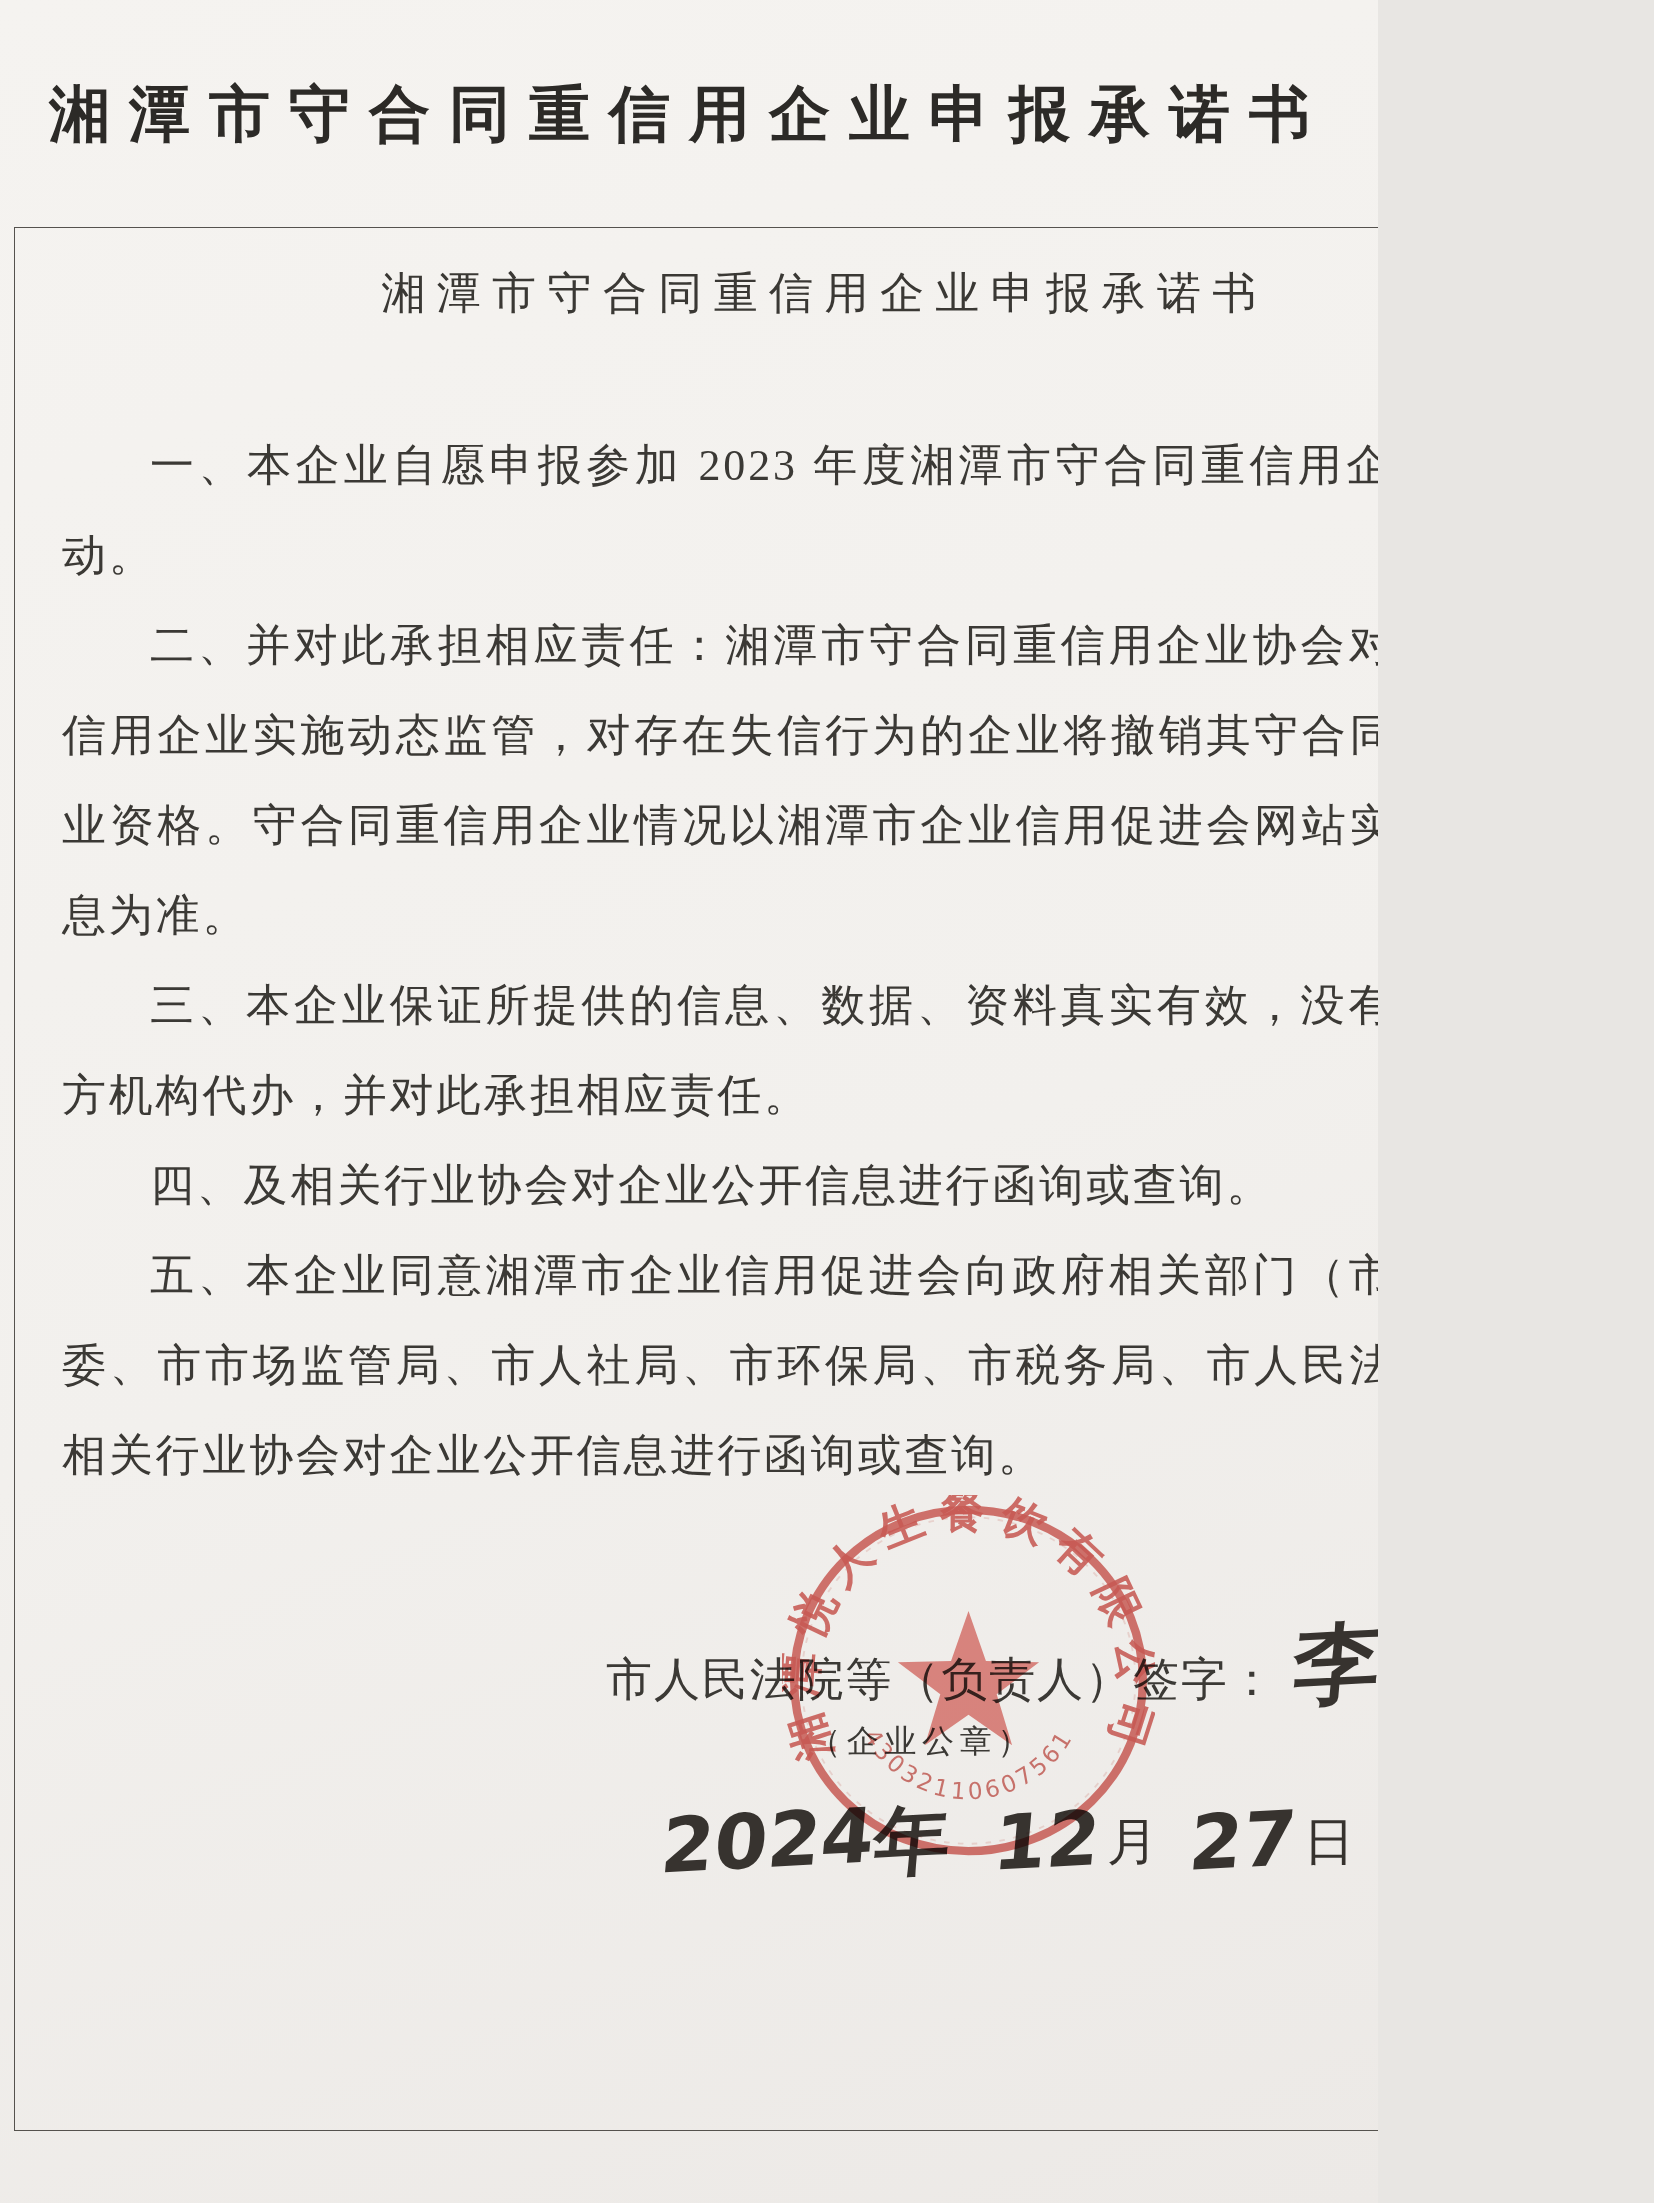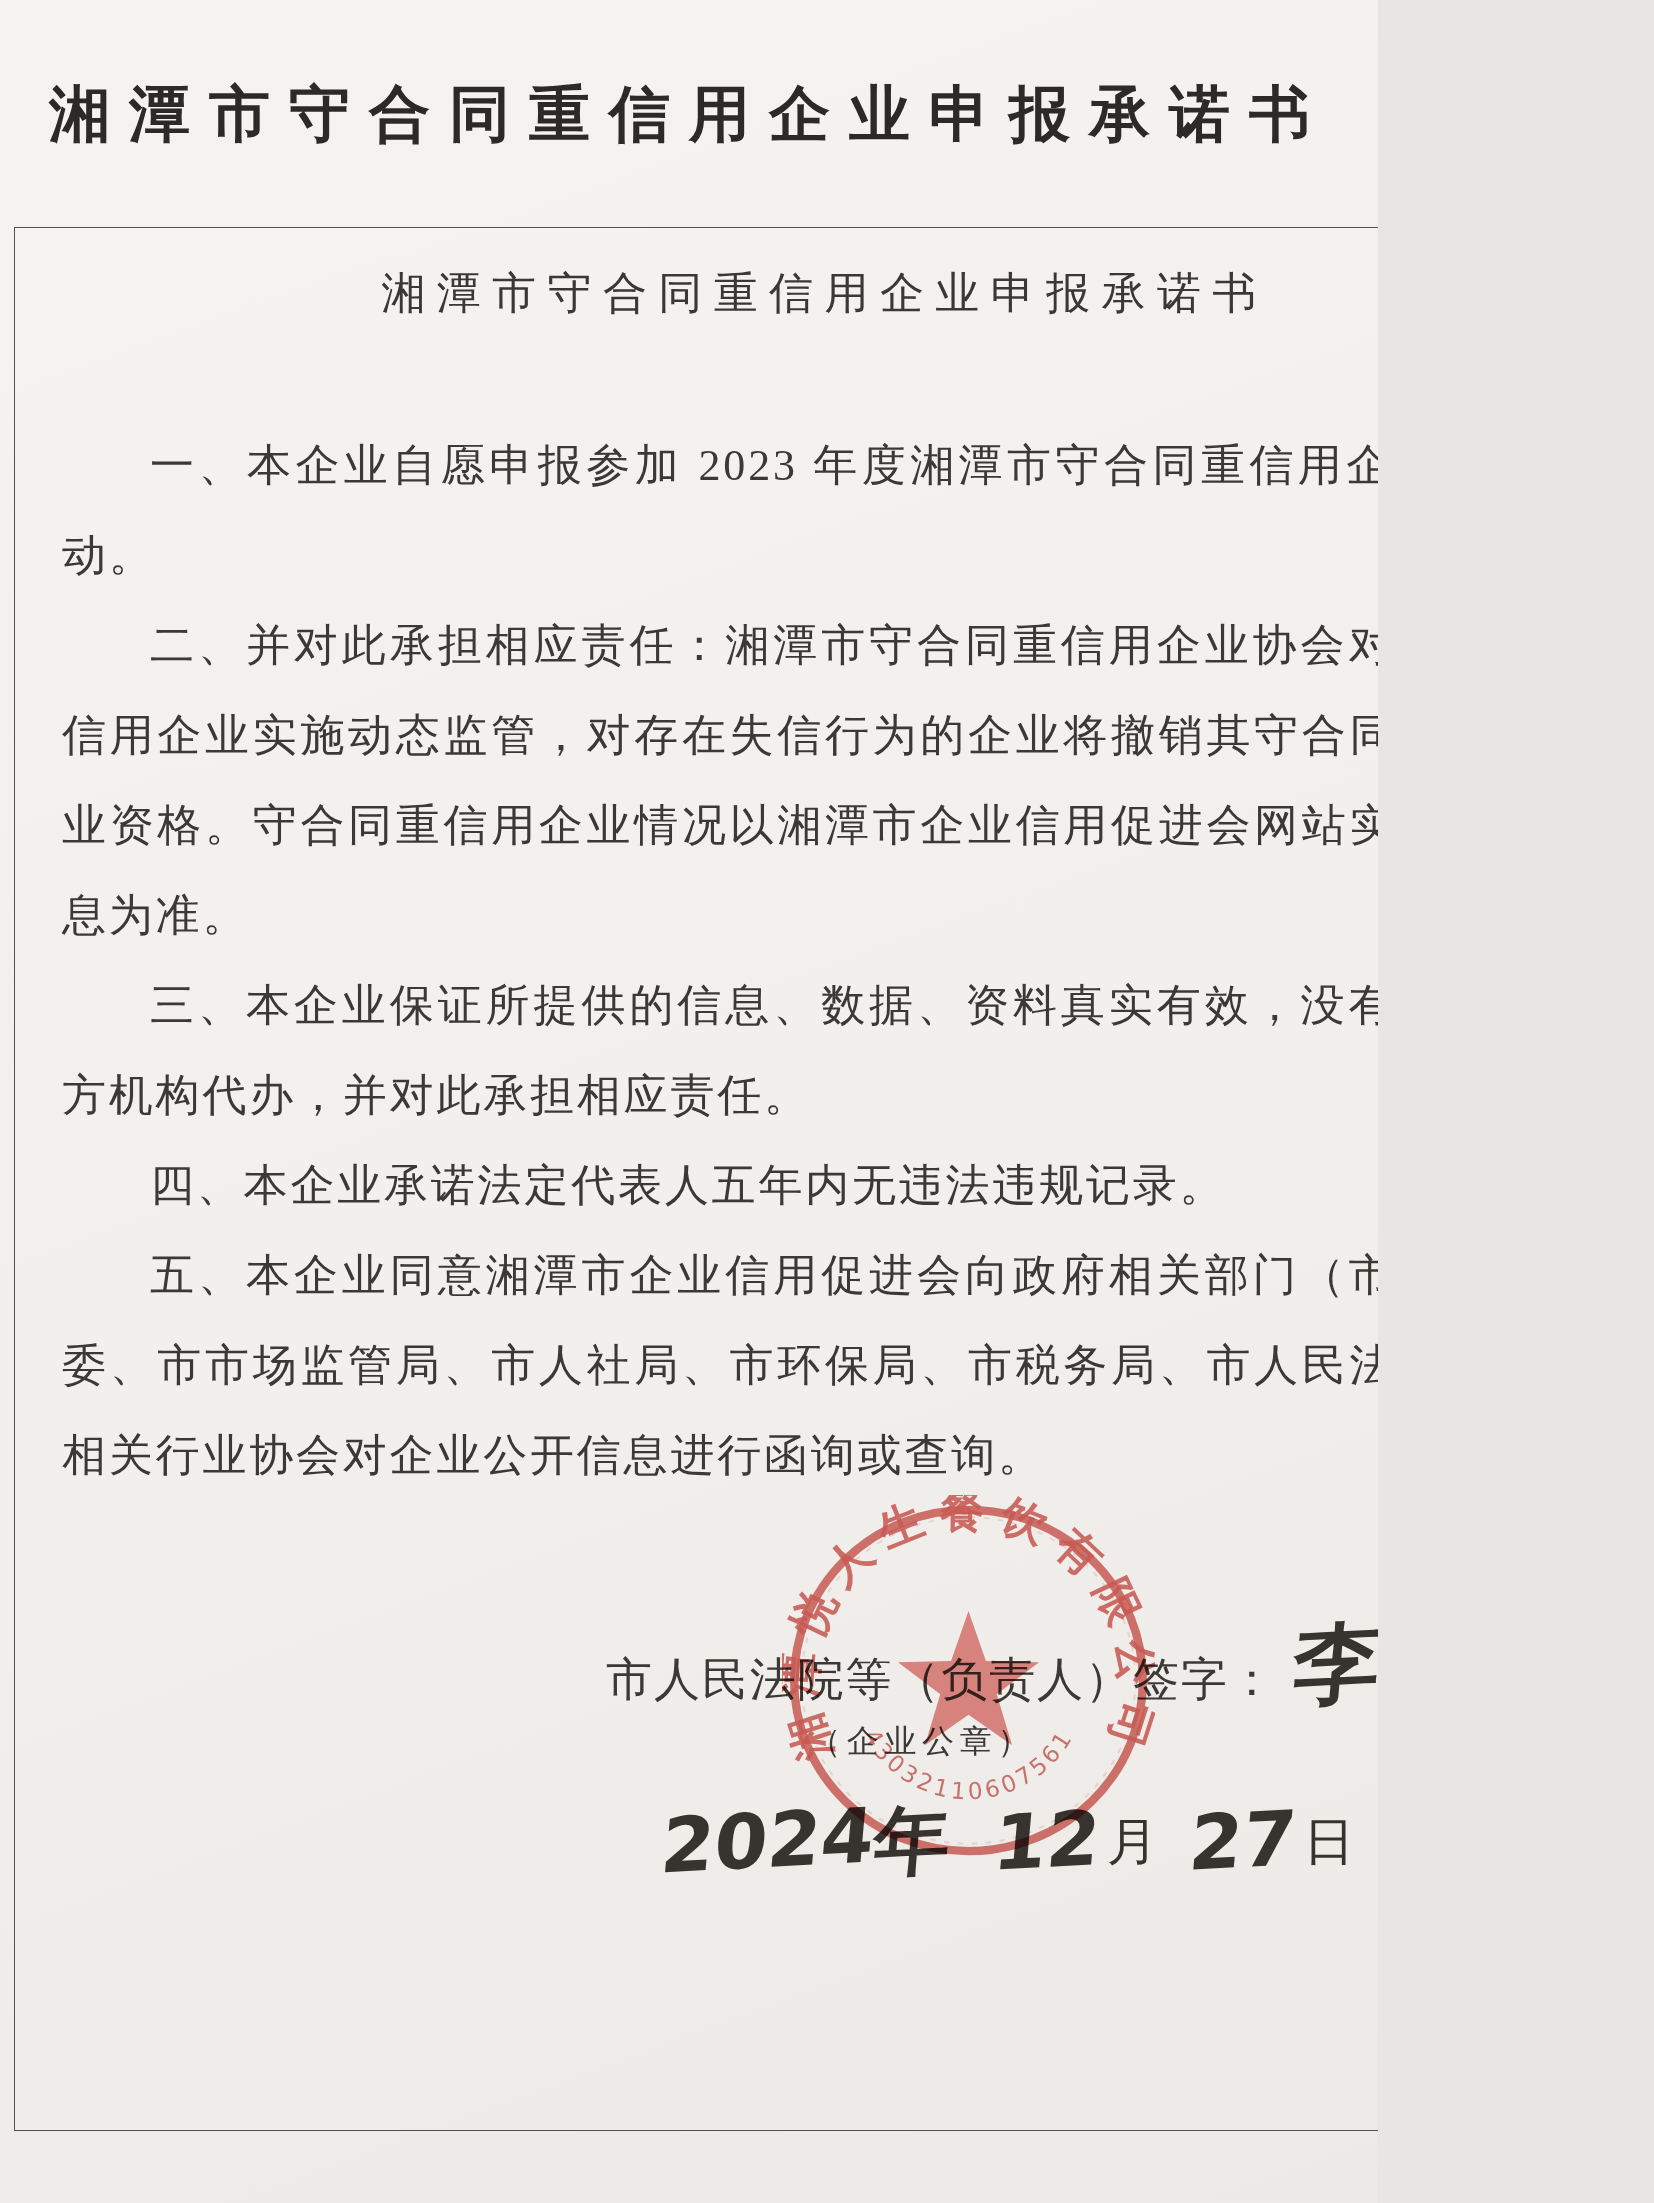--- a/index.html
+++ b/index.html
@@ -122,21 +122,21 @@
 
   <h1 class="main-title">湘潭市守合同重信用企业申报承诺书</h1>
 
   <div class="border-box">
     <h2 class="inner-title">湘潭市守合同重信用企业申报承诺书</h2>
 
     <div class="body-text">
       <p>一、本企业自愿申报参加 2023 年度湘潭市守合同重信用企业公示活动。</p>
       <p>二、并对此承担相应责任：湘潭市守合同重信用企业协会对守合同重信用企业实施动态监管，对存在失信行为的企业将撤销其守合同重信用企业资格。守合同重信用企业情况以湘潭市企业信用促进会网站实时公告信息为准。</p>
       <p>三、本企业保证所提供的信息、数据、资料真实有效，没有委托第三方机构代办，并对此承担相应责任。</p>
-      <p>四、本企业承诺法定代表人五年内无违法违规记录。</p>
+      <p>四、及相关行业协会对企业公开信息进行函询或查询。</p>
       <p>五、本企业同意湘潭市企业信用促进会向政府相关部门（市发展改革委、市市场监管局、市人社局、市环保局、市税务局、市人民法院等）及相关行业协会对企业公开信息进行函询或查询。</p>
     </div>
   </div>
 
   <div class="sign-line">
     <span>市人民法院等（负责人）签字：</span><span class="handwriting sign-name">李水艺</span>
   </div>
 
   <div class="seal-note">（企业公章）</div>
 

